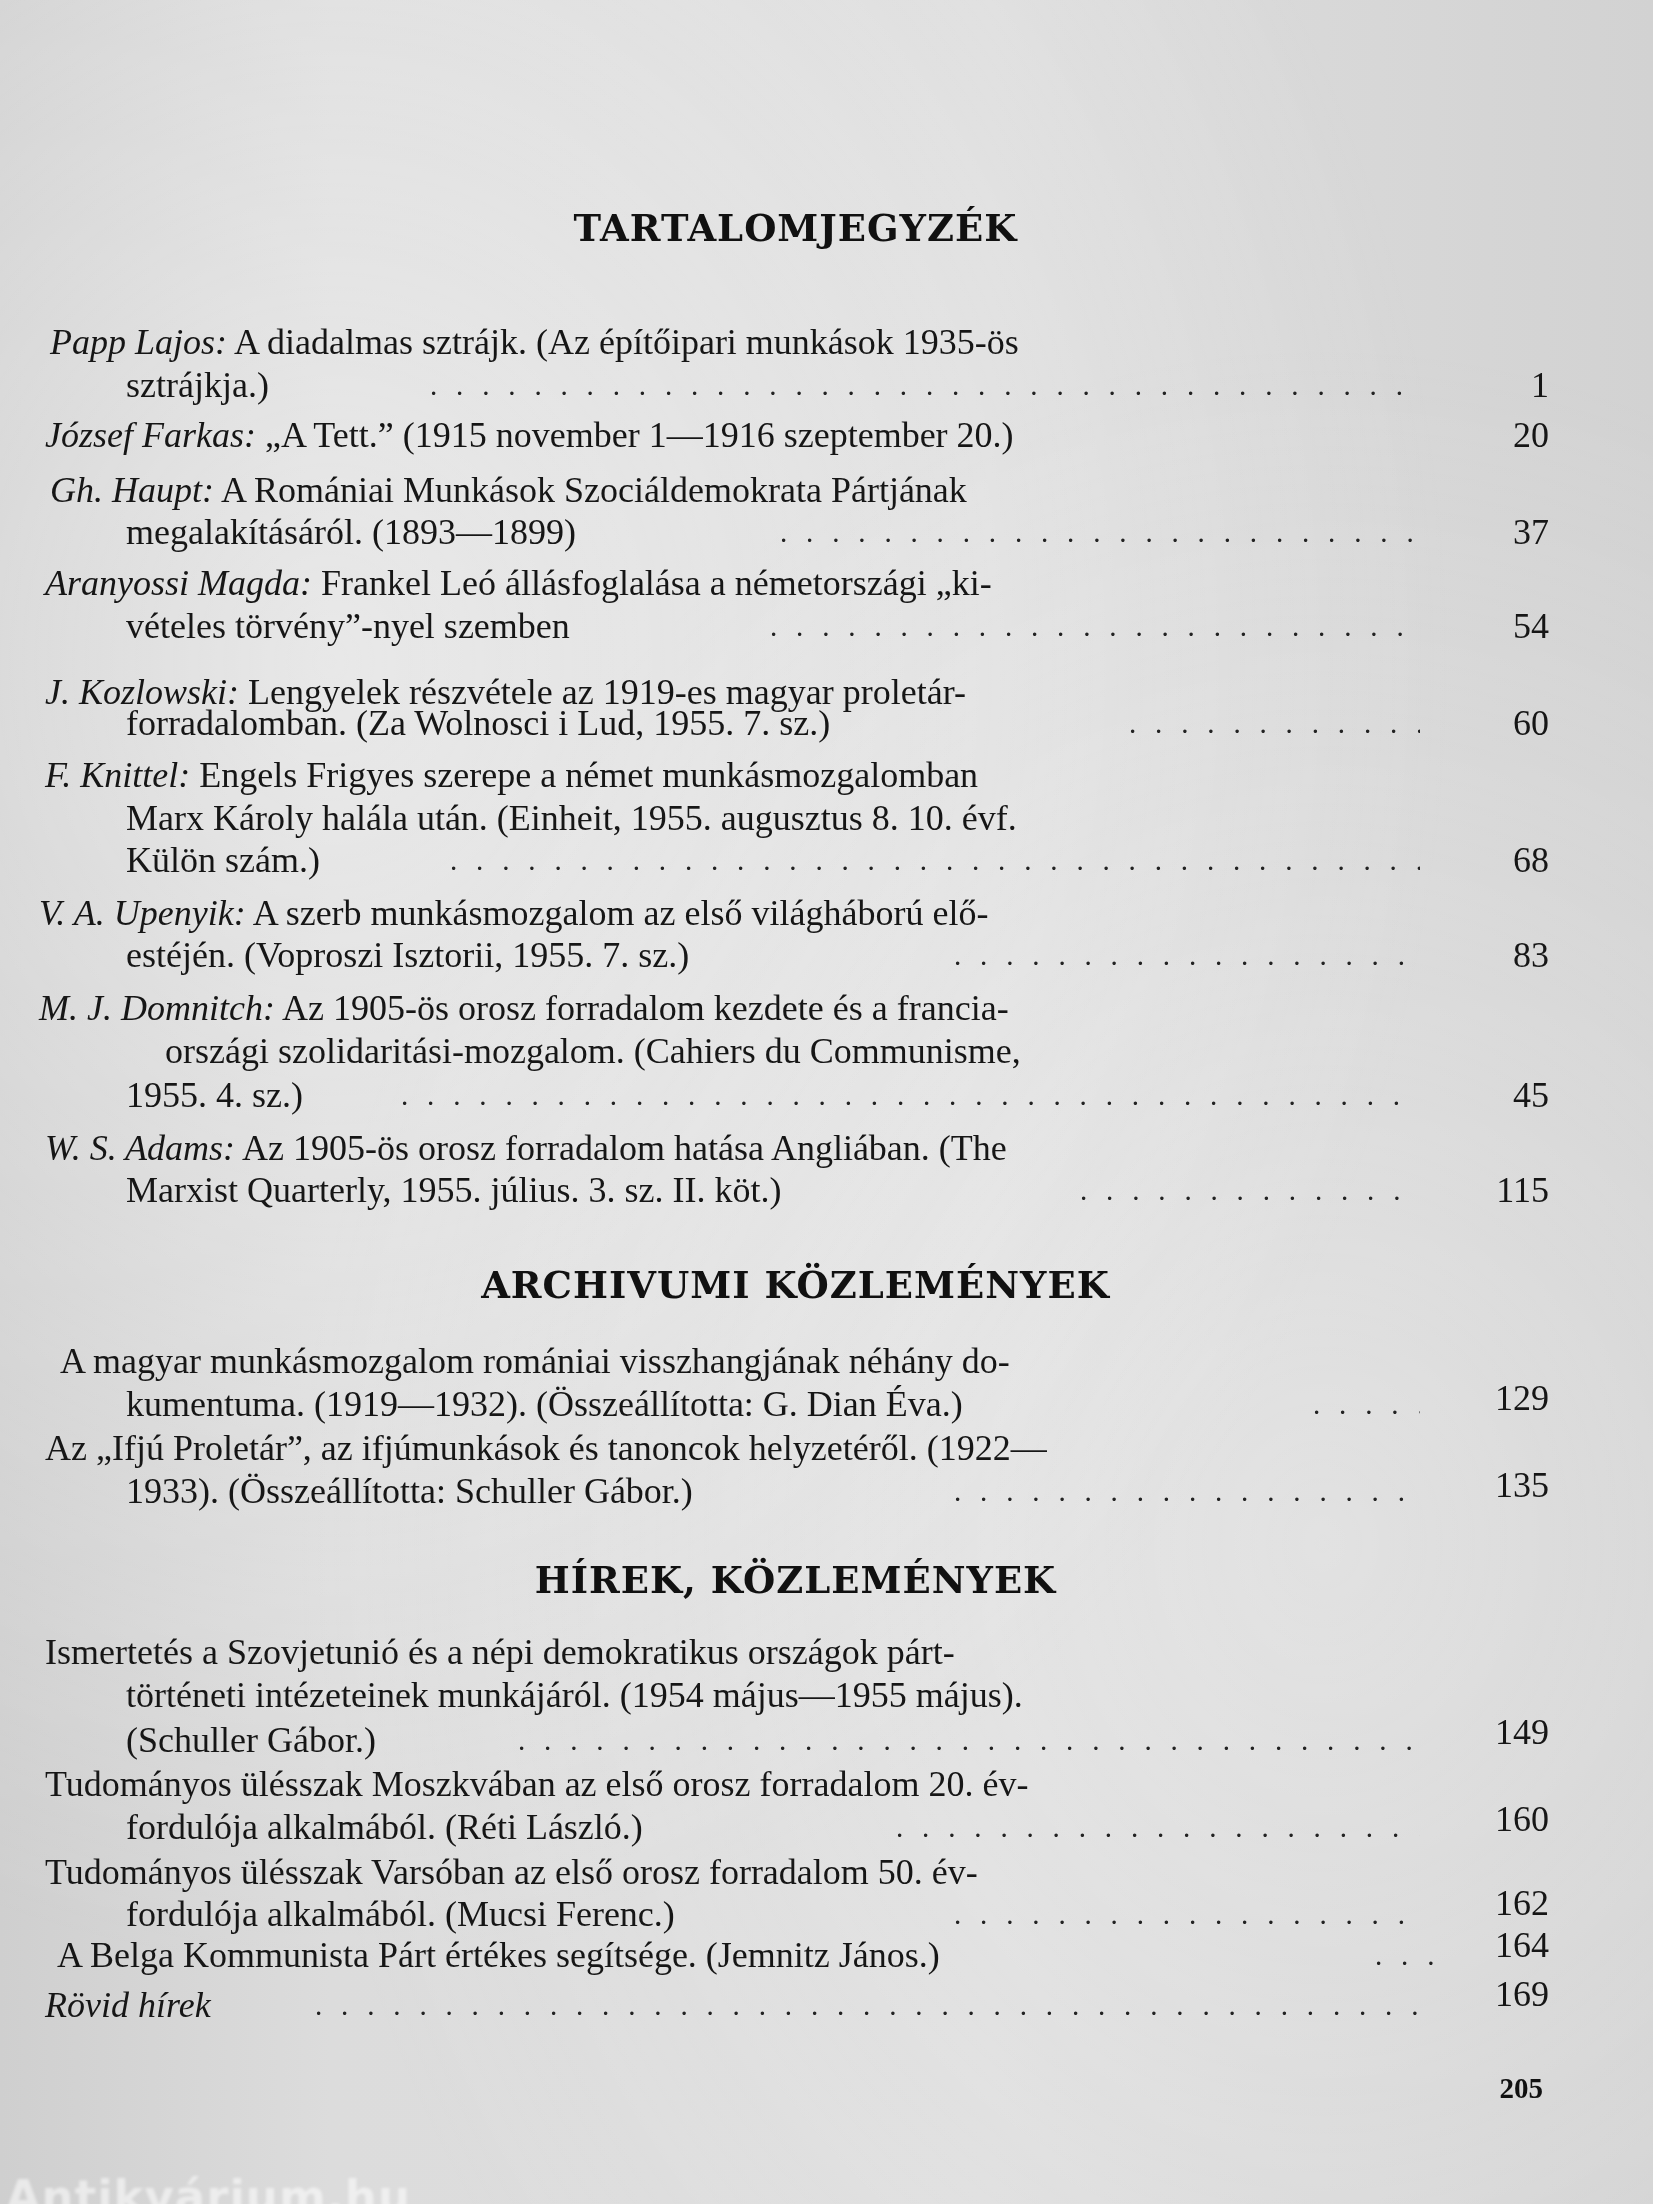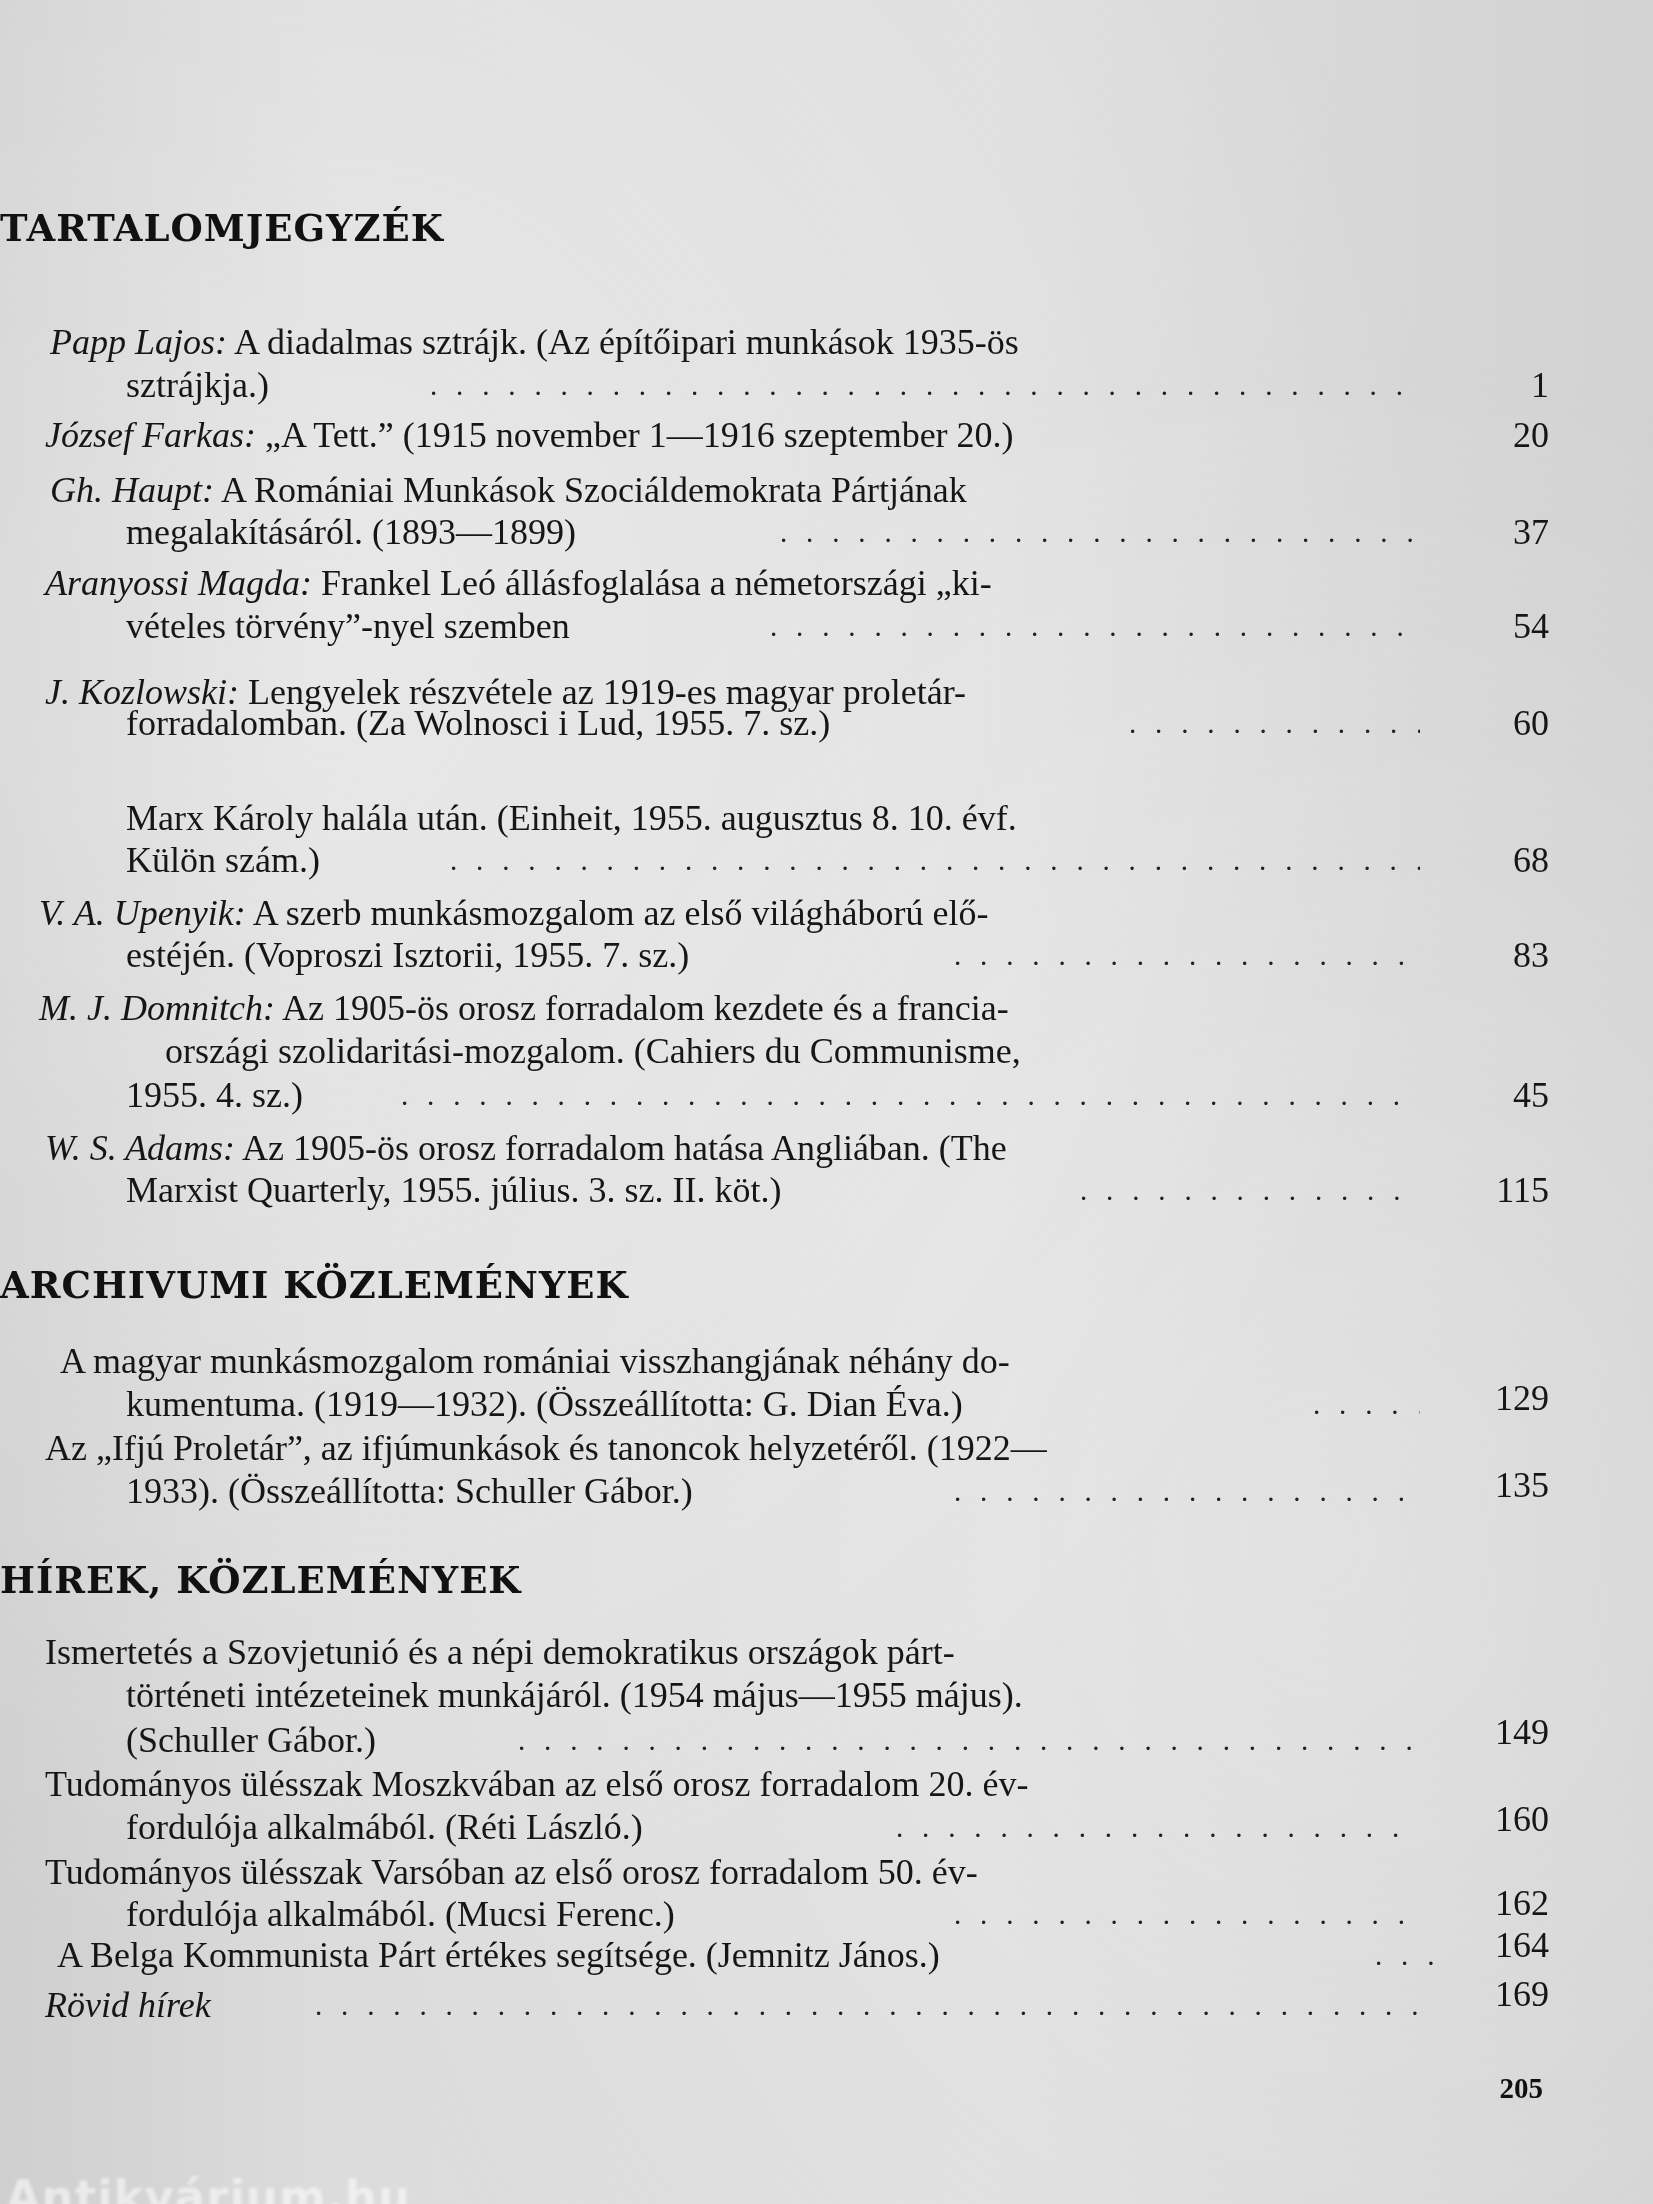--- a/index.html
+++ b/index.html
@@ -8,21 +8,21 @@
     background: #d9d9d9;
     background-image:
       radial-gradient(ellipse at 20% 30%, rgba(255,255,255,0.35), rgba(255,255,255,0) 60%),
       radial-gradient(ellipse at 80% 70%, rgba(255,255,255,0.25), rgba(255,255,255,0) 55%),
       linear-gradient(90deg, #cfcfcf 0%, #dcdcdc 20%, #dedede 60%, #d2d2d2 100%);
     font-family: "Liberation Serif", "DejaVu Serif", serif;
     color: #141414;
   }
   .page { position: absolute; left: 0; top: 0; width: 1654px; height: 2205px; }
   .heading {
-    position: absolute; left: 0; width: 1591px; text-align: left;
+    position: absolute; left: 0; width: 1591px; text-align: center;
     font-family: "DejaVu Serif", "Liberation Serif", serif;
     font-weight: bold; font-size: 37px; letter-spacing: 1px; color: #111;
   }
   .line {
     position: absolute; height: 45px; line-height: 45px;
     font-size: 36px; white-space: nowrap; color: #161616;
   }
   .text { position: absolute; left: 0; top: 0; white-space: nowrap; }
   .justify { display: flex; justify-content: space-between; }
   .author { font-style: italic; }
@@ -92,20 +92,25 @@
     <div class="text justify" style="width:1376px;">
         <span><span class="author">J. Kozlowski:</span> <span>Lengyelek részvétele az 1919-es magyar proletár-</span></span>
       </div>
   </div>
   <div class="line" style="left:126px;top:701px;width:1294px;">
     <span class="text">forradalomban. (Za Wolnosci i Lud, 1955. 7. sz.)</span>
     <span class="leader" style="width:291px;">. . . . . . . . . . . . . . . . . . . . . . . . . . . . . . . . . . . . . . . . . . . . . . . . . . . . . .</span>
   </div>
   <div class="pnum" style="top:701px;">60</div>
 
+  <div class="line" style="left:45px;top:753px;width:1376px;">
+    <div class="text justify" style="width:1376px;">
+        <span><span class="author">F. Knittel:</span> <span>Engels Frigyes szerepe a német munkásmozgalomban</span></span>
+      </div>
+  </div>
   <div class="line" style="left:126px;top:796px;width:1294px;">
     <span class="text">Marx Károly halála után. (Einheit, 1955. augusztus 8. 10. évf.</span>
   </div>
   <div class="line" style="left:126px;top:838px;width:1294px;">
     <span class="text">Külön szám.)</span>
     <span class="leader" style="width:970px;">. . . . . . . . . . . . . . . . . . . . . . . . . . . . . . . . . . . . . . . . . . . . . . . . . . . . . .</span>
   </div>
   <div class="pnum" style="top:838px;">68</div>
 
   <div class="line" style="left:39px;top:891px;width:1382px;text-align:right;">

